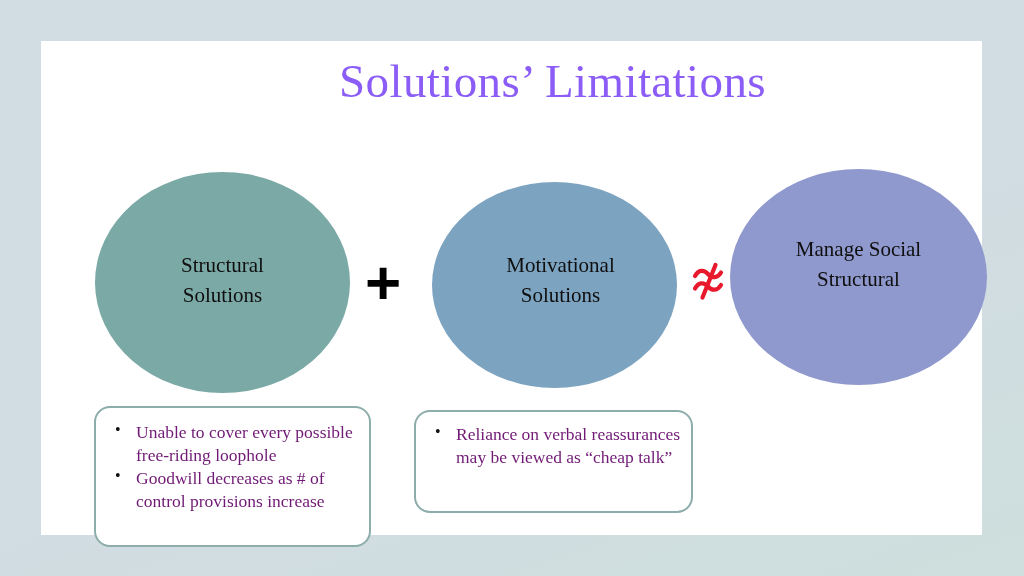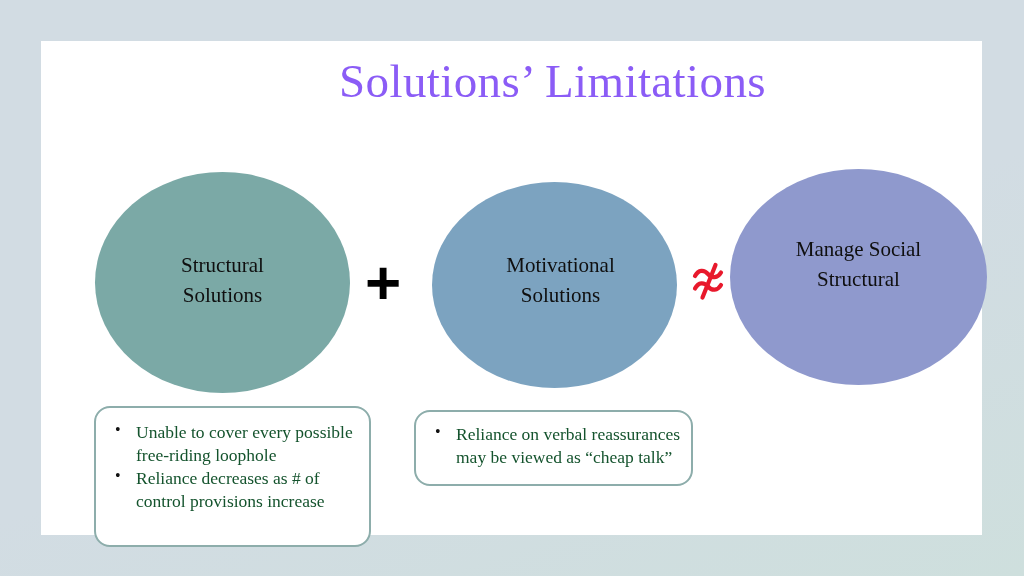--- a/index.html
+++ b/index.html
@@ -127,42 +127,42 @@
     list-style: none;
     margin: 0;
     padding: 0;
   }
   .callout li {
     position: relative;
     padding-left: 29px;
     font-family: "Liberation Serif", serif;
     font-size: 17.5px;
     line-height: 1.31;
-    color: #14532d;
+    color: #701a75;
   }
   .callout li::before {
     content: "\2022";
     position: absolute;
     left: 8px;
     top: -1px;
     font-size: 16px;
     color: #111111;
   }
   #callout-structural {
     left: 53px;
     top: 365px;
     width: 277px;
     height: 141px;
     padding: 13px 10px 10px 11px;
   }
   #callout-motivational {
     left: 373px;
     top: 369px;
     width: 279px;
-    height: 76px;
+    height: 103px;
     padding: 11px 10px 10px 11px;
   }
 </style>
 </head>
 <body>
 
 <div id="stage">
   <div class="slide">
 
     <div class="slide-title">Solutions’ Limitations</div>
@@ -196,21 +196,21 @@
     <div class="ellipse" id="ellipse-manage">
       <span class="etext">
         <span>Manage Social</span><br>
         <span>Structural</span>
       </span>
     </div>
 
     <div class="callout" id="callout-structural">
       <ul>
         <li>Unable to cover every possible free-riding loophole</li>
-        <li>Reliance decreases as # of control provisions increase</li>
+        <li>Goodwill decreases as # of control provisions increase</li>
       </ul>
     </div>
 
     <div class="callout" id="callout-motivational">
       <ul>
         <li>Reliance on verbal reassurances may be viewed as “cheap talk”</li>
       </ul>
     </div>
 
   </div>

